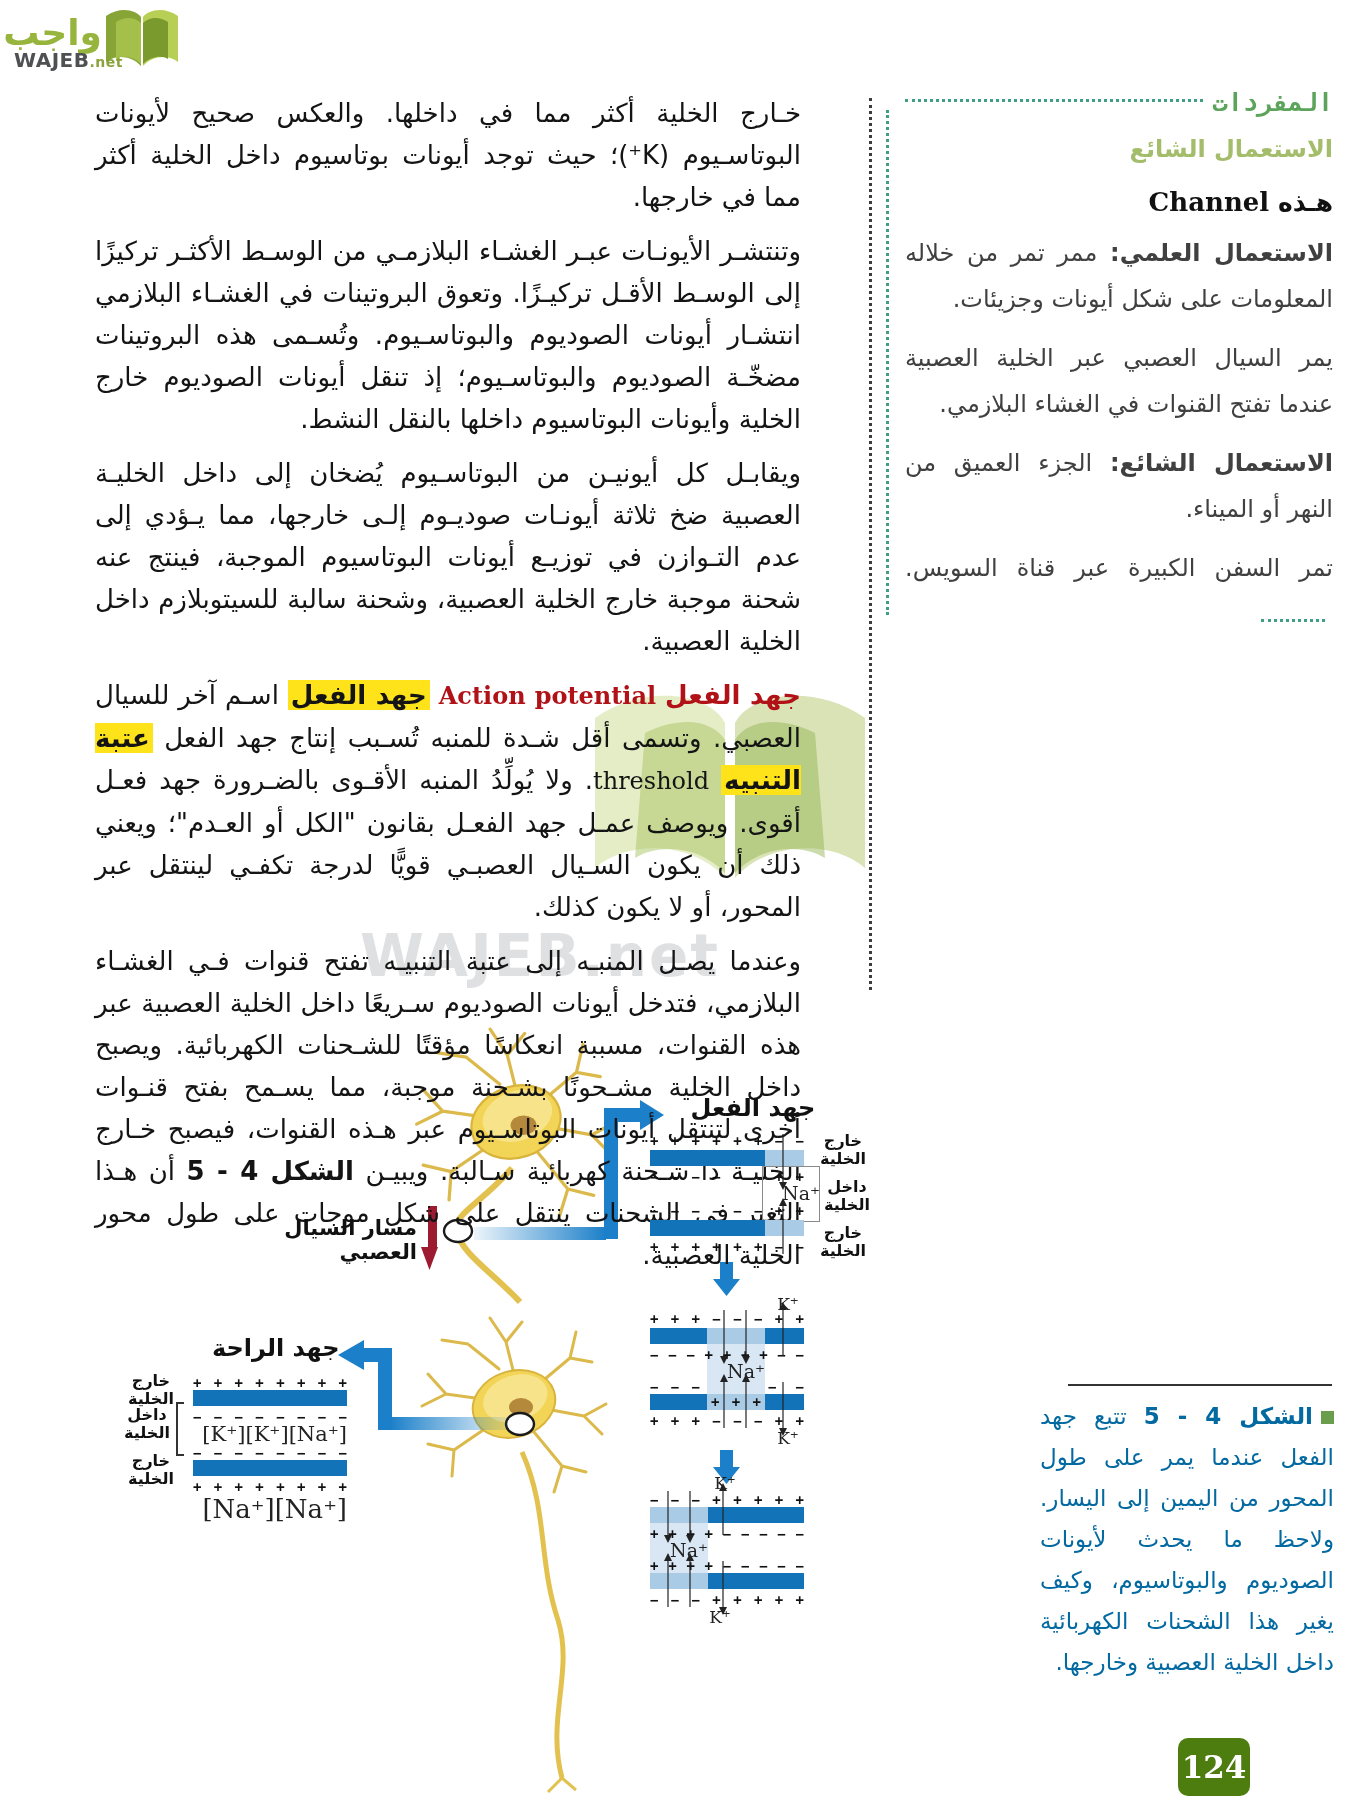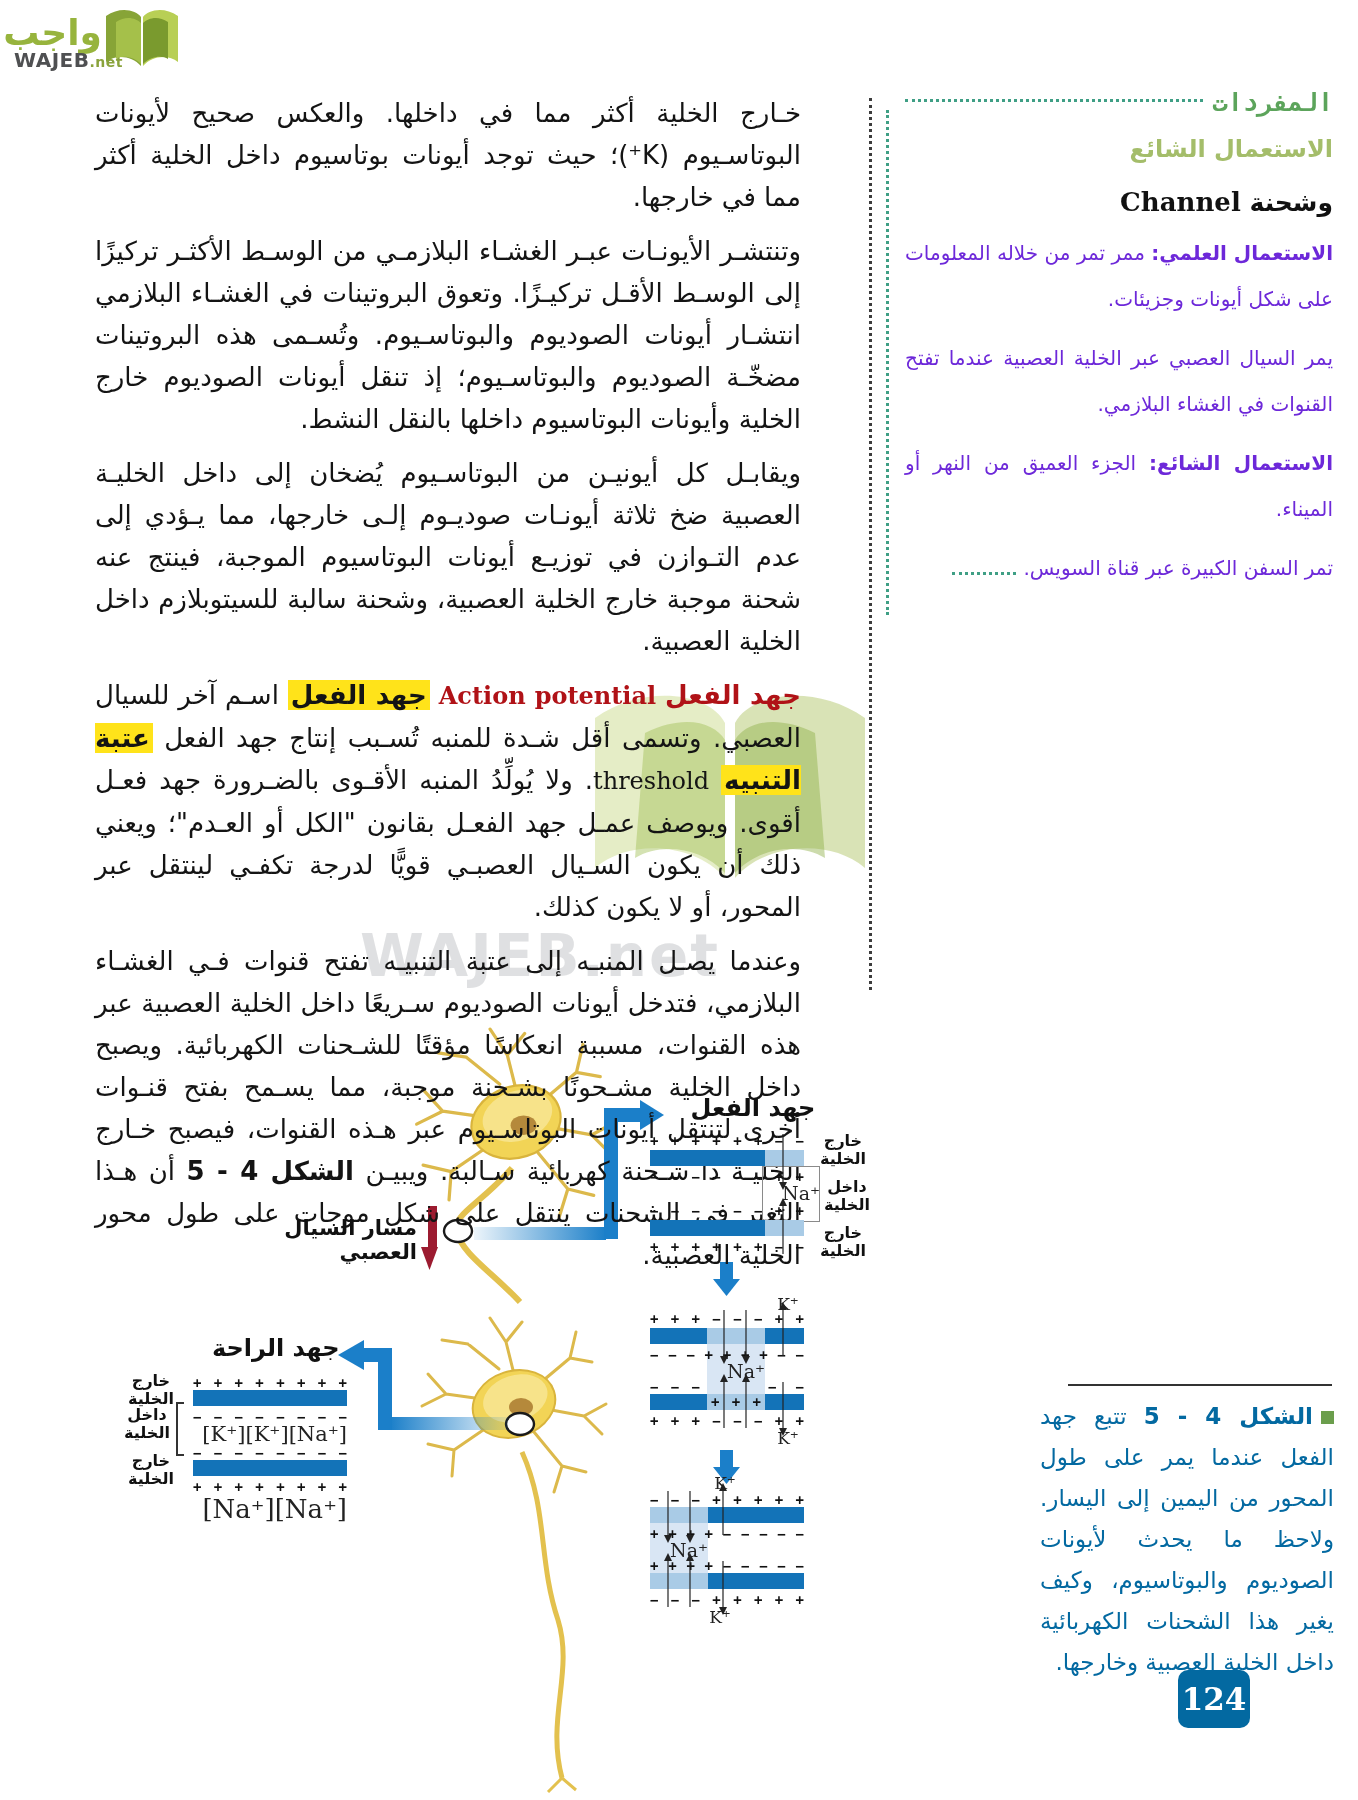--- a/index.html
+++ b/index.html
@@ -28,21 +28,21 @@
   .sep-teal  { position:absolute; left:886px; top:110px; height:505px; width:0; border-left:3px dotted #3f9f85; z-index:1; }
 
   
   .sidebar { position:absolute; left:905px; top:88px; width:428px; direction:rtl; z-index:2; }
   .sb-title-row { display:flex; align-items:center;font-family:Liberation Mono, monospace; }
   .sb-title { font-size:25px; font-weight:bold; color:#5ca45b; white-space:nowrap; }
   .sb-leader { flex:1; border-bottom:3px dotted #3f9f85; margin:0 10px 6px 0; height:1px; }
   .sb-sub { color:#a4bd6a; font-weight:bold; font-size:24px; line-height:48px; margin-top:6px; }
   .sb-term { margin-top:14px; font-size:25px; font-weight:bold; color:#111; }
   .sb-term .latin { font-size:26px; font-weight:bold; }
-  .sb-entry { margin-top:13px; font-size:20px; line-height:46px; color:#6d28d9; text-align:justify; }
+  .sb-entry { margin-top:13px; font-size:24px; line-height:46px; color:#404040; text-align:justify; }
   .sb-entry b { font-weight:bold; }
   .sb-dots-end { display:inline-block; width:64px; border-bottom:3px dotted #3f9f85; height:4px; margin-right:8px; }
 
   
   .wm { position:absolute; z-index:0; pointer-events:none; }
   .wm-text { position:absolute; left:360px; top:922px; font-size:58px; font-weight:bold; color:#a6a9ad; opacity:.35; letter-spacing:2px; z-index:0; font-family:"DejaVu Sans", sans-serif; }
 
   
   .fig-overlay { position:absolute; left:0; top:1020px; z-index:1; }
   .fig-label { position:absolute; z-index:3; direction:rtl; color:#111; }
@@ -65,21 +65,21 @@
   .bracket { position:absolute; left:-17px; top:28px; width:8px; height:54px;
              border-left:2px solid #333; border-top:2px solid #333; border-bottom:2px solid #333; }
 
   
   .cap-rule { position:absolute; left:1068px; top:1384px; width:264px; border-top:2px solid #333; z-index:2; }
   .caption { position:absolute; left:1040px; top:1396px; width:294px; direction:rtl; font-size:23px;
              line-height:41px; text-align:justify; color:#0369a1; z-index:2; }
   .cap-sq { display:inline-block; width:13px; height:13px; background:#6b9e4c; margin-left:8px; }
 
   
-  .page-badge { position:absolute; left:1178px; top:1670px; width:72px; height:58px; background:#0369a1;
+  .page-badge { position:absolute; left:1178px; top:1738px; width:72px; height:58px; background:#4d7c0f;
                 border-radius:10px; color:#fff; font-size:31px; font-weight:bold; display:flex;
                 align-items:center; justify-content:center; z-index:3; font-family:"DejaVu Serif", serif; }
 </style>
 </head>
 <body>
 
 <div class="page">
 
   <svg class="wm" style="left:575px; top:678px;" width="310" height="215" viewBox="0 0 310 215">
     <path d="M20,40 C70,5 135,15 150,45 L150,200 C120,165 55,160 20,190 Z" fill="#cfdf98" opacity="0.55"></path>
@@ -113,21 +113,21 @@
 
   <aside class="sidebar">
     <div class="sb-title-row">
       <span class="sb-title">المفردات</span>
       <i class="sb-leader"></i>
     </div>
     <div class="sb-sub">
       <div>الاستعمال الشائع</div>
     </div>
     <div class="sb-term">
-      <span>وشحنة</span>
+      <span>هـذه</span>
       <span class="latin">Channel</span>
     </div>
     <div class="sb-entry">
       <b>الاستعمال العلمي:</b><span> ممر تمر من خلاله المعلومات على شكل أيونات وجزيئات.</span>
     </div>
     <div class="sb-entry">يمر السيال العصبي عبر الخلية العصبية عندما تفتح القنوات في الغشاء البلازمي.</div>
     <div class="sb-entry">
       <b>الاستعمال الشائع:</b><span> الجزء العميق من النهر أو الميناء.</span>
     </div>
     <div class="sb-entry">

